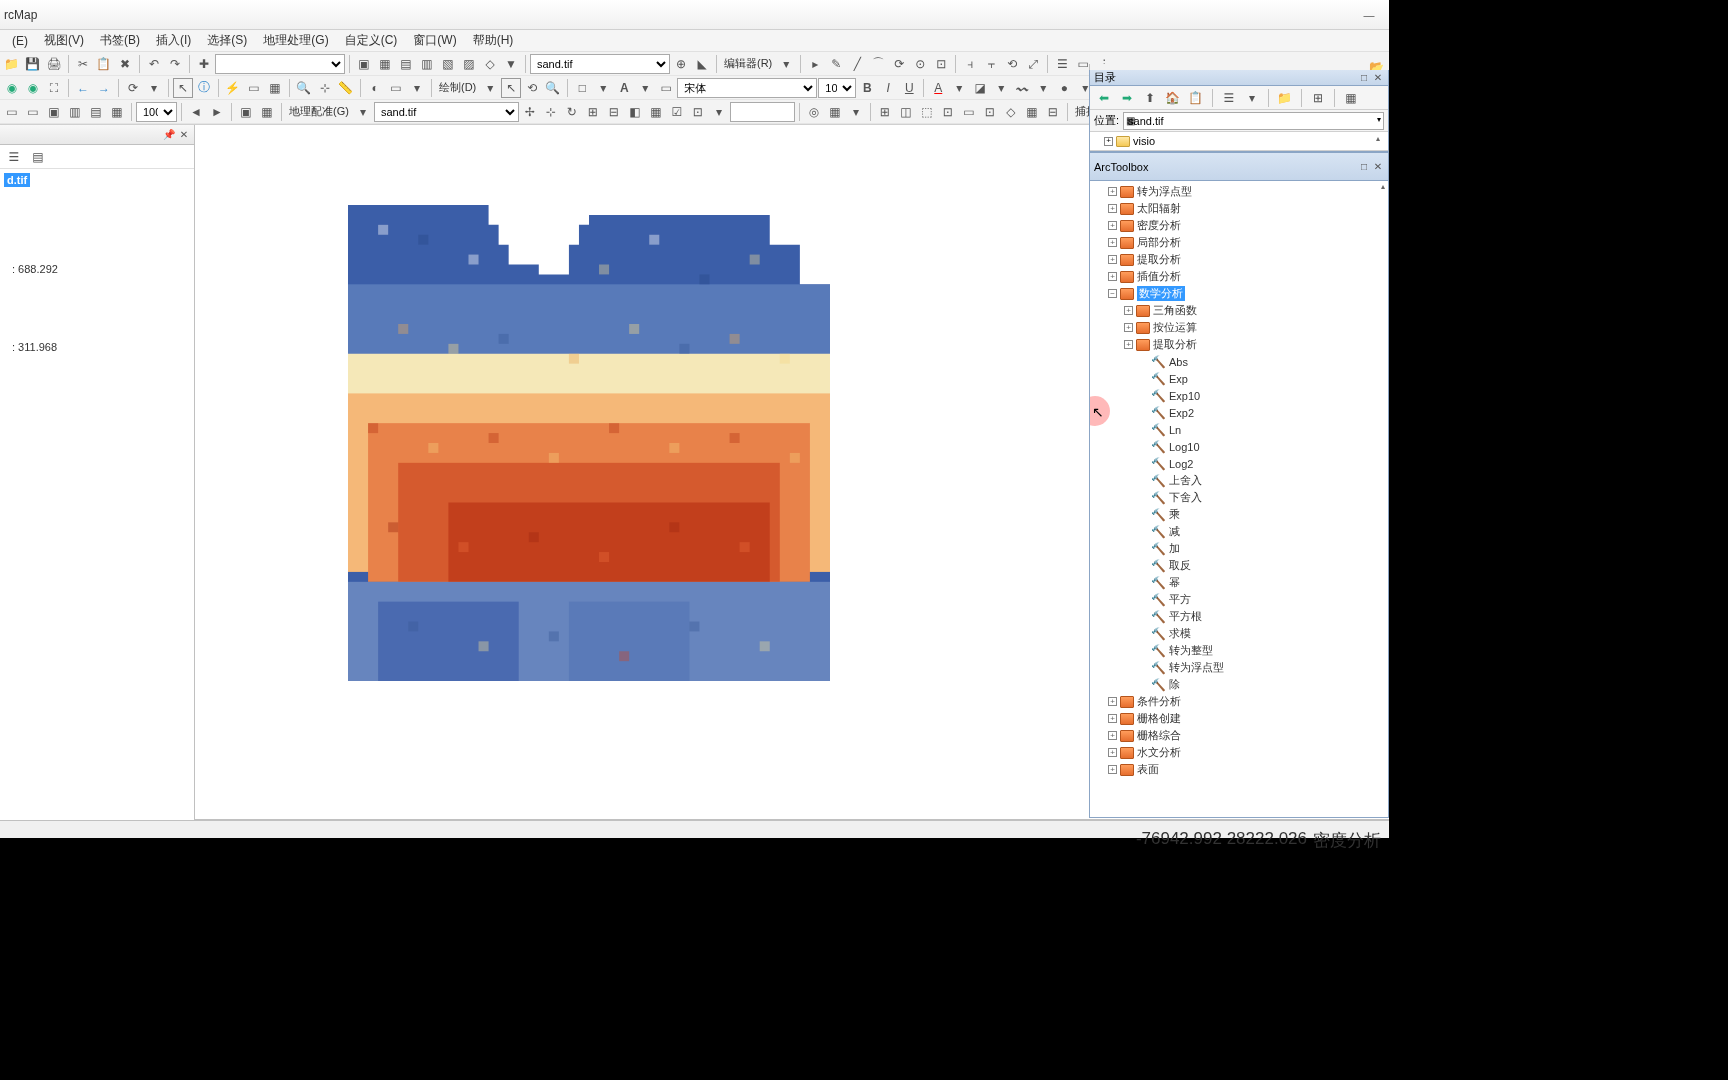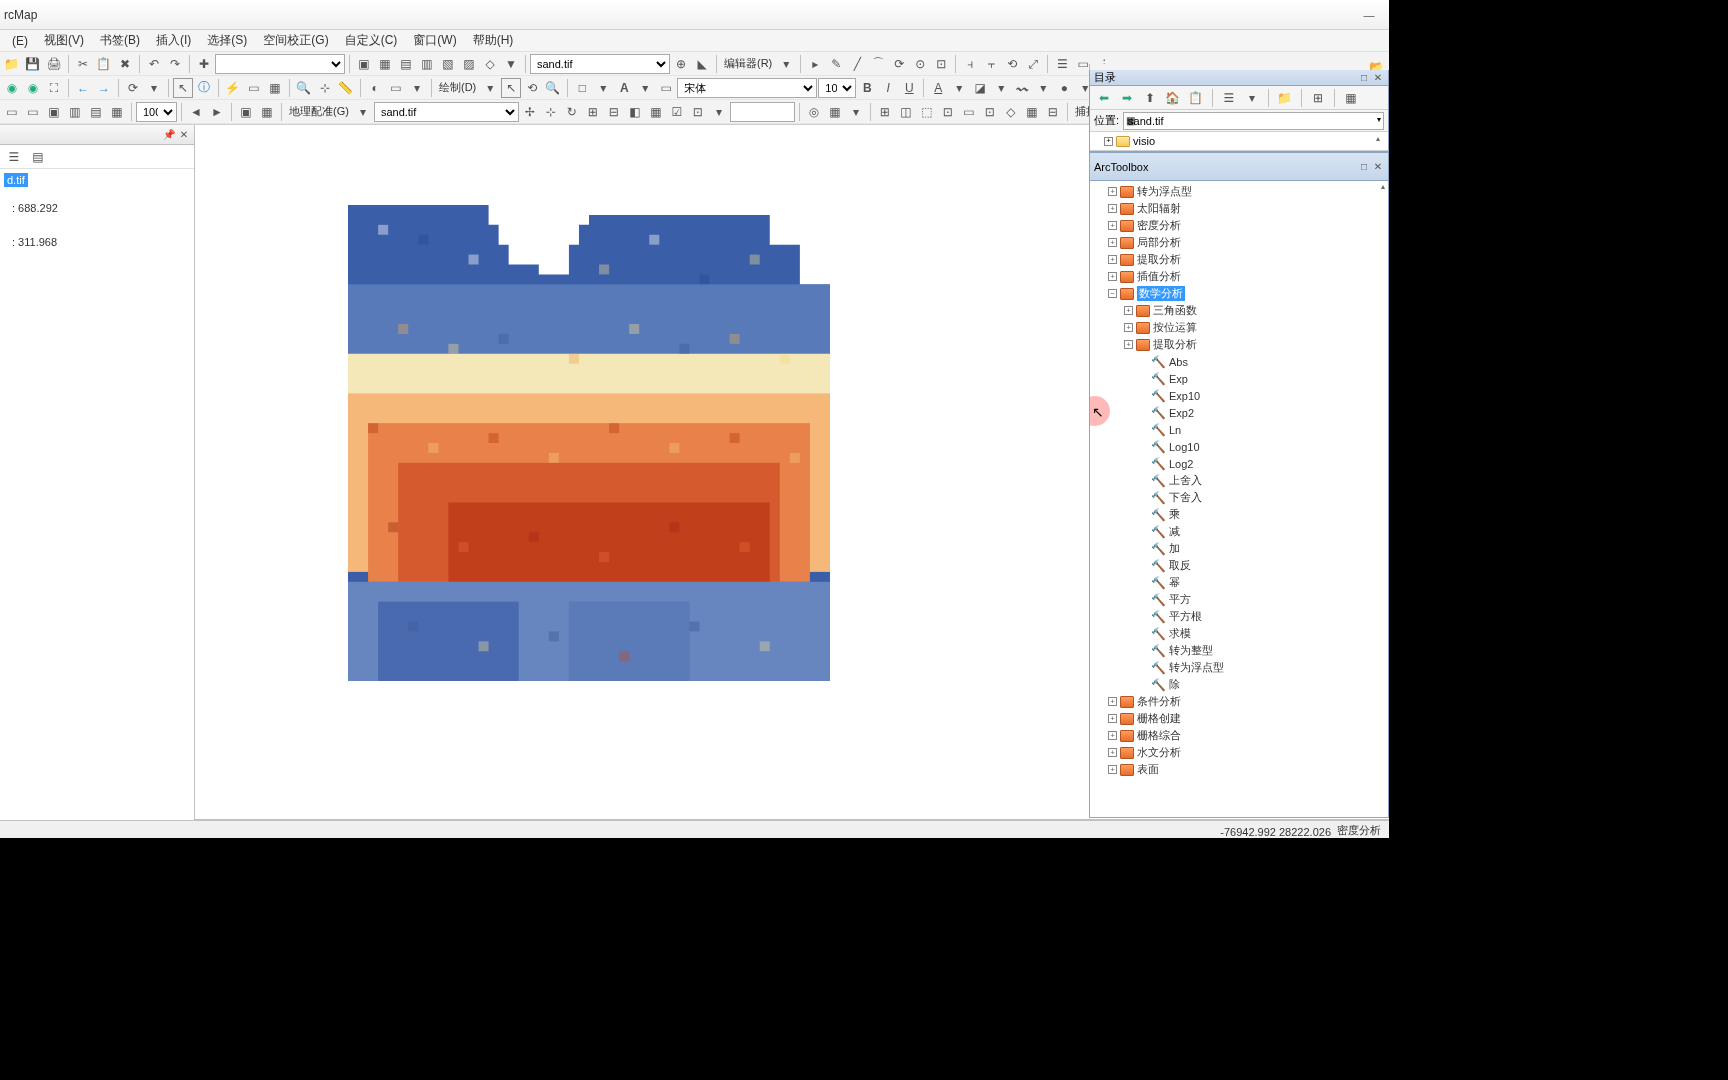--- a/index.html
+++ b/index.html
@@ -27,23 +27,23 @@
     
     
     .main-layout { display: flex; height: 710px; }
     
     
     .toc-panel { width: 195px; background: #fff; border-right: 1px solid #c0c0c0; display: flex; flex-direction: column; }
     .toc-header { height: 20px; background: linear-gradient(#f8f8f8,#e8e8e8); display: flex; align-items: center; justify-content: flex-end; padding: 0 3px; border-bottom: 1px solid #c0c0c0; }
     .toc-close { width: 14px; height: 14px; font-size: 10px; color: #555; display: flex; align-items: center; justify-content: center; }
     .toc-icons { height: 24px; display: flex; align-items: center; padding: 0 4px; gap: 4px; border-bottom: 1px solid #e0e0e0; }
     .toc-content { flex: 1; padding: 4px; font-size: 11px; }
-    .toc-layer { margin-bottom: 3px; }
+    .toc-layer { margin-bottom: 20px; font-weight: bold; }
     .toc-layer-name { background: #3399ff; color: #fff; padding: 1px 3px; display: inline-block; font-size: 11px; }
-    .toc-value { padding: 2px 0 2px 8px; color: #333; }
+    .toc-value { padding: 2px 0 2px 8px; color: #333; margin-top: 44px; }
     
     
     .map-area { flex: 1; background: #fff; position: relative; overflow: hidden; }
     .raster-display { position: absolute; left: 153px; top: 80px; width: 482px; height: 476px; }
     .raster-svg { width: 100%; height: 100%; }
     
     
     .map-side { position: absolute; right: 0; bottom: 12px; }
     .side-box { width: 10px; height: 10px; border: 1px solid #999; margin: 2px 0; background: #f5f5f5; font-size: 8px; display:flex; align-items:center; justify-content:center; }
     
@@ -78,41 +78,41 @@
     .tbox-icon { width: 14px; height: 12px; margin-right: 3px; background: linear-gradient(#ff9d5c,#e66e2e); border: 1px solid #b5541c; border-radius: 1px; position: relative; }
     .tool-icon { width: 14px; height: 14px; margin-right: 3px; display: flex; align-items: center; justify-content: center; color: #888; font-size: 12px; }
     .tree-label { color: #333; }
     .tree-label.selected { background: #3399ff; color: #fff; padding: 0 2px; }
     .highlight-cursor { position: absolute; width: 30px; height: 30px; border-radius: 50%; background: rgba(255,80,80,0.4); pointer-events: none; }
     .cursor-arrow { position: absolute; font-size: 14px; color: #000; pointer-events: none; }
     .tree-scroll { position: absolute; right: 0; top: 0; bottom: 0; width: 10px; display: flex; align-items: flex-start; }
     .tree-scroll-arrow { width: 10px; height: 10px; font-size: 8px; color: #666; display: flex; align-items: center; justify-content: center; }
     
     
-    .statusbar { position: absolute; bottom: 0; left: 0; right: 0; height: 18px; background: #f0f0f0; border-top: 1px solid #c0c0c0; display: flex; align-items: flex-end; justify-content: flex-end; padding: 0 8px; font-size: 11px; color: #333; }
+    .statusbar { position: absolute; bottom: 0; left: 0; right: 0; height: 18px; background: #f0f0f0; border-top: 1px solid #c0c0c0; display: flex; align-items: flex-start; justify-content: flex-end; padding: 8px 8px; font-size: 17px; color: #333; }
   </style>
 </head>
 <body>
 
 <div class="app">
 
   <div class="titlebar">
     <span class="titlebar-title">rcMap</span>
     <div class="titlebar-ctrls">
       <div class="titlebar-btn">—</div>
     </div>
   </div>
 
   <div class="menubar">
     <div class="menu-item">(E)</div>
     <div class="menu-item">视图(V)</div>
     <div class="menu-item">书签(B)</div>
     <div class="menu-item">插入(I)</div>
     <div class="menu-item">选择(S)</div>
-    <div class="menu-item">空间校正(G)</div>
+    <div class="menu-item">地理处理(G)</div>
     <div class="menu-item">自定义(C)</div>
     <div class="menu-item">窗口(W)</div>
     <div class="menu-item">帮助(H)</div>
   </div>
 
   <div class="toolbar-area">
     <div class="toolbar-row">
       <div class="tb-btn">📁</div>
       <div class="tb-btn">💾</div>
       <div class="tb-btn">🖨</div>

